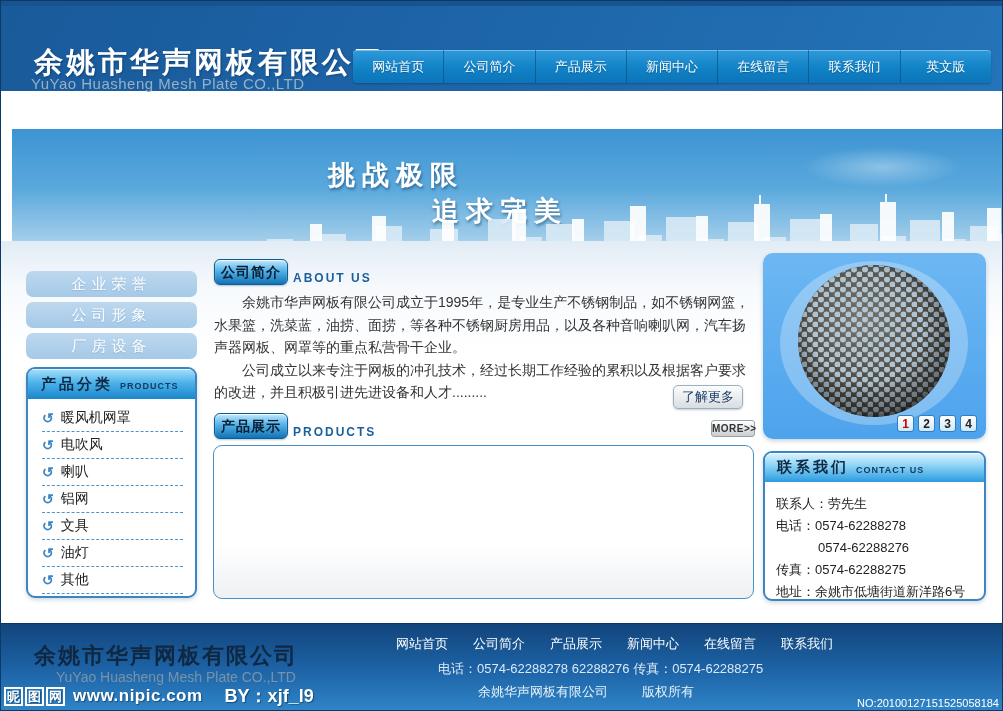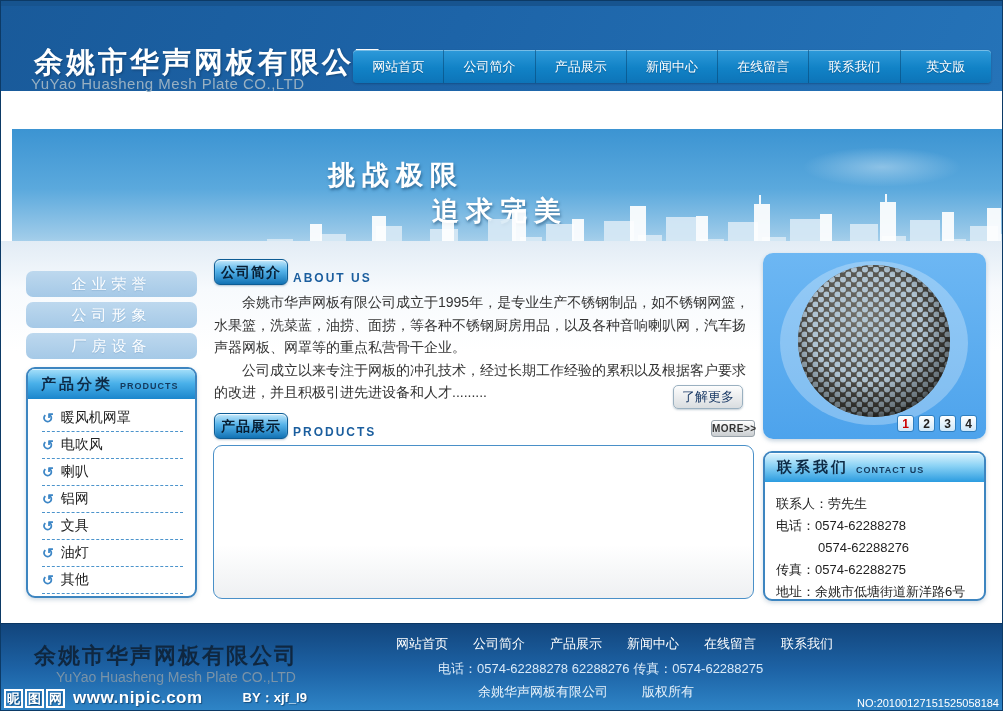--- a/index.html
+++ b/index.html
@@ -113,21 +113,21 @@
   .f-copy .gap { display:inline-block; width:34px; }
   .f-serial { position:absolute; right:3px; bottom:3px; color:#ffffff; font-size:11px; }
 
   
   .watermark { position:absolute; left:3px; bottom:2px; display:flex; align-items:center; gap:8px;
                color:#fff; text-shadow:1px 1px 1px rgba(0,30,60,.5); }
   .wm-logo { display:flex; gap:2px; }
   .wm-logo span { border:2px solid #fff; font-size:13px; font-weight:bold; line-height:15px;
                   padding:0 1px; }
   .wm-site { font-size:17px; font-weight:bold; letter-spacing:.5px; }
-  .wm-by { font-size:13px; font-weight:bold; margin-left:32px; }
+  .wm-by { font-size:18px; font-weight:bold; margin-left:14px; }
 </style>
 </head>
 <body>
 
 <div class="page">
 
   <header class="header">
     <div class="brand-cn">余姚市华声网板有限公司</div>
     <div class="brand-en">YuYao Huasheng Mesh Plate CO.,LTD</div>
     <nav class="mainnav">

